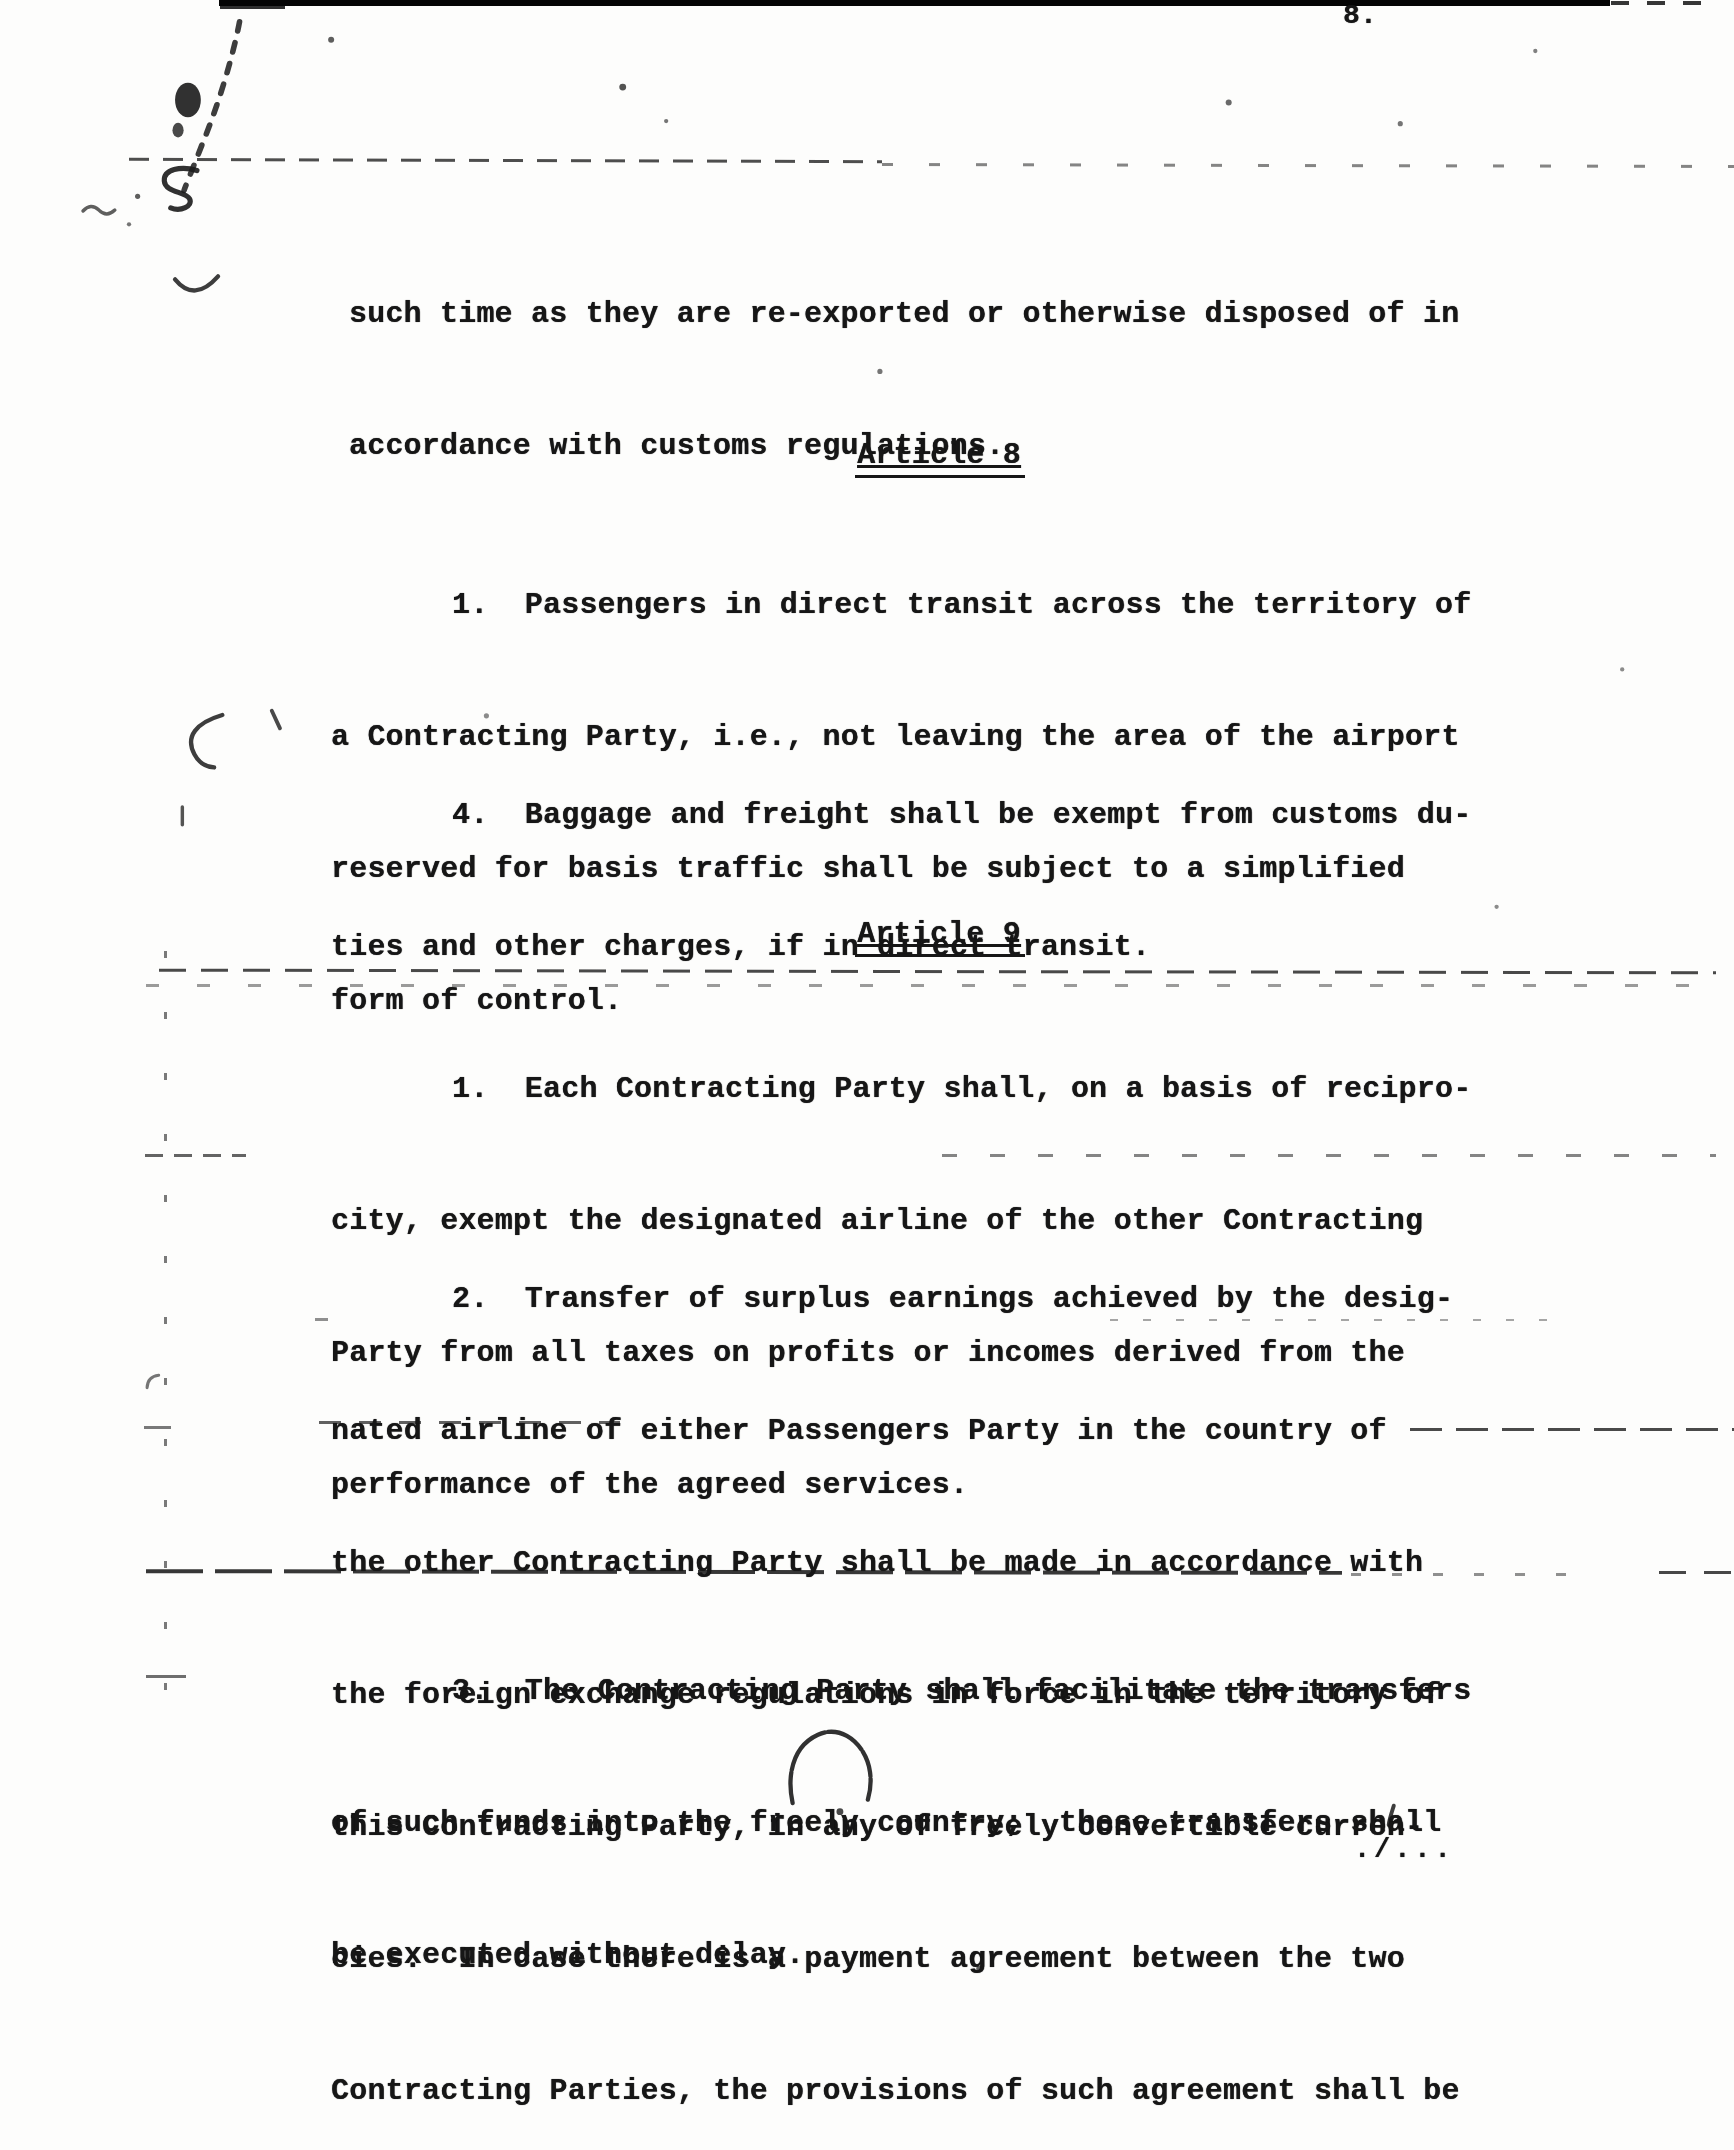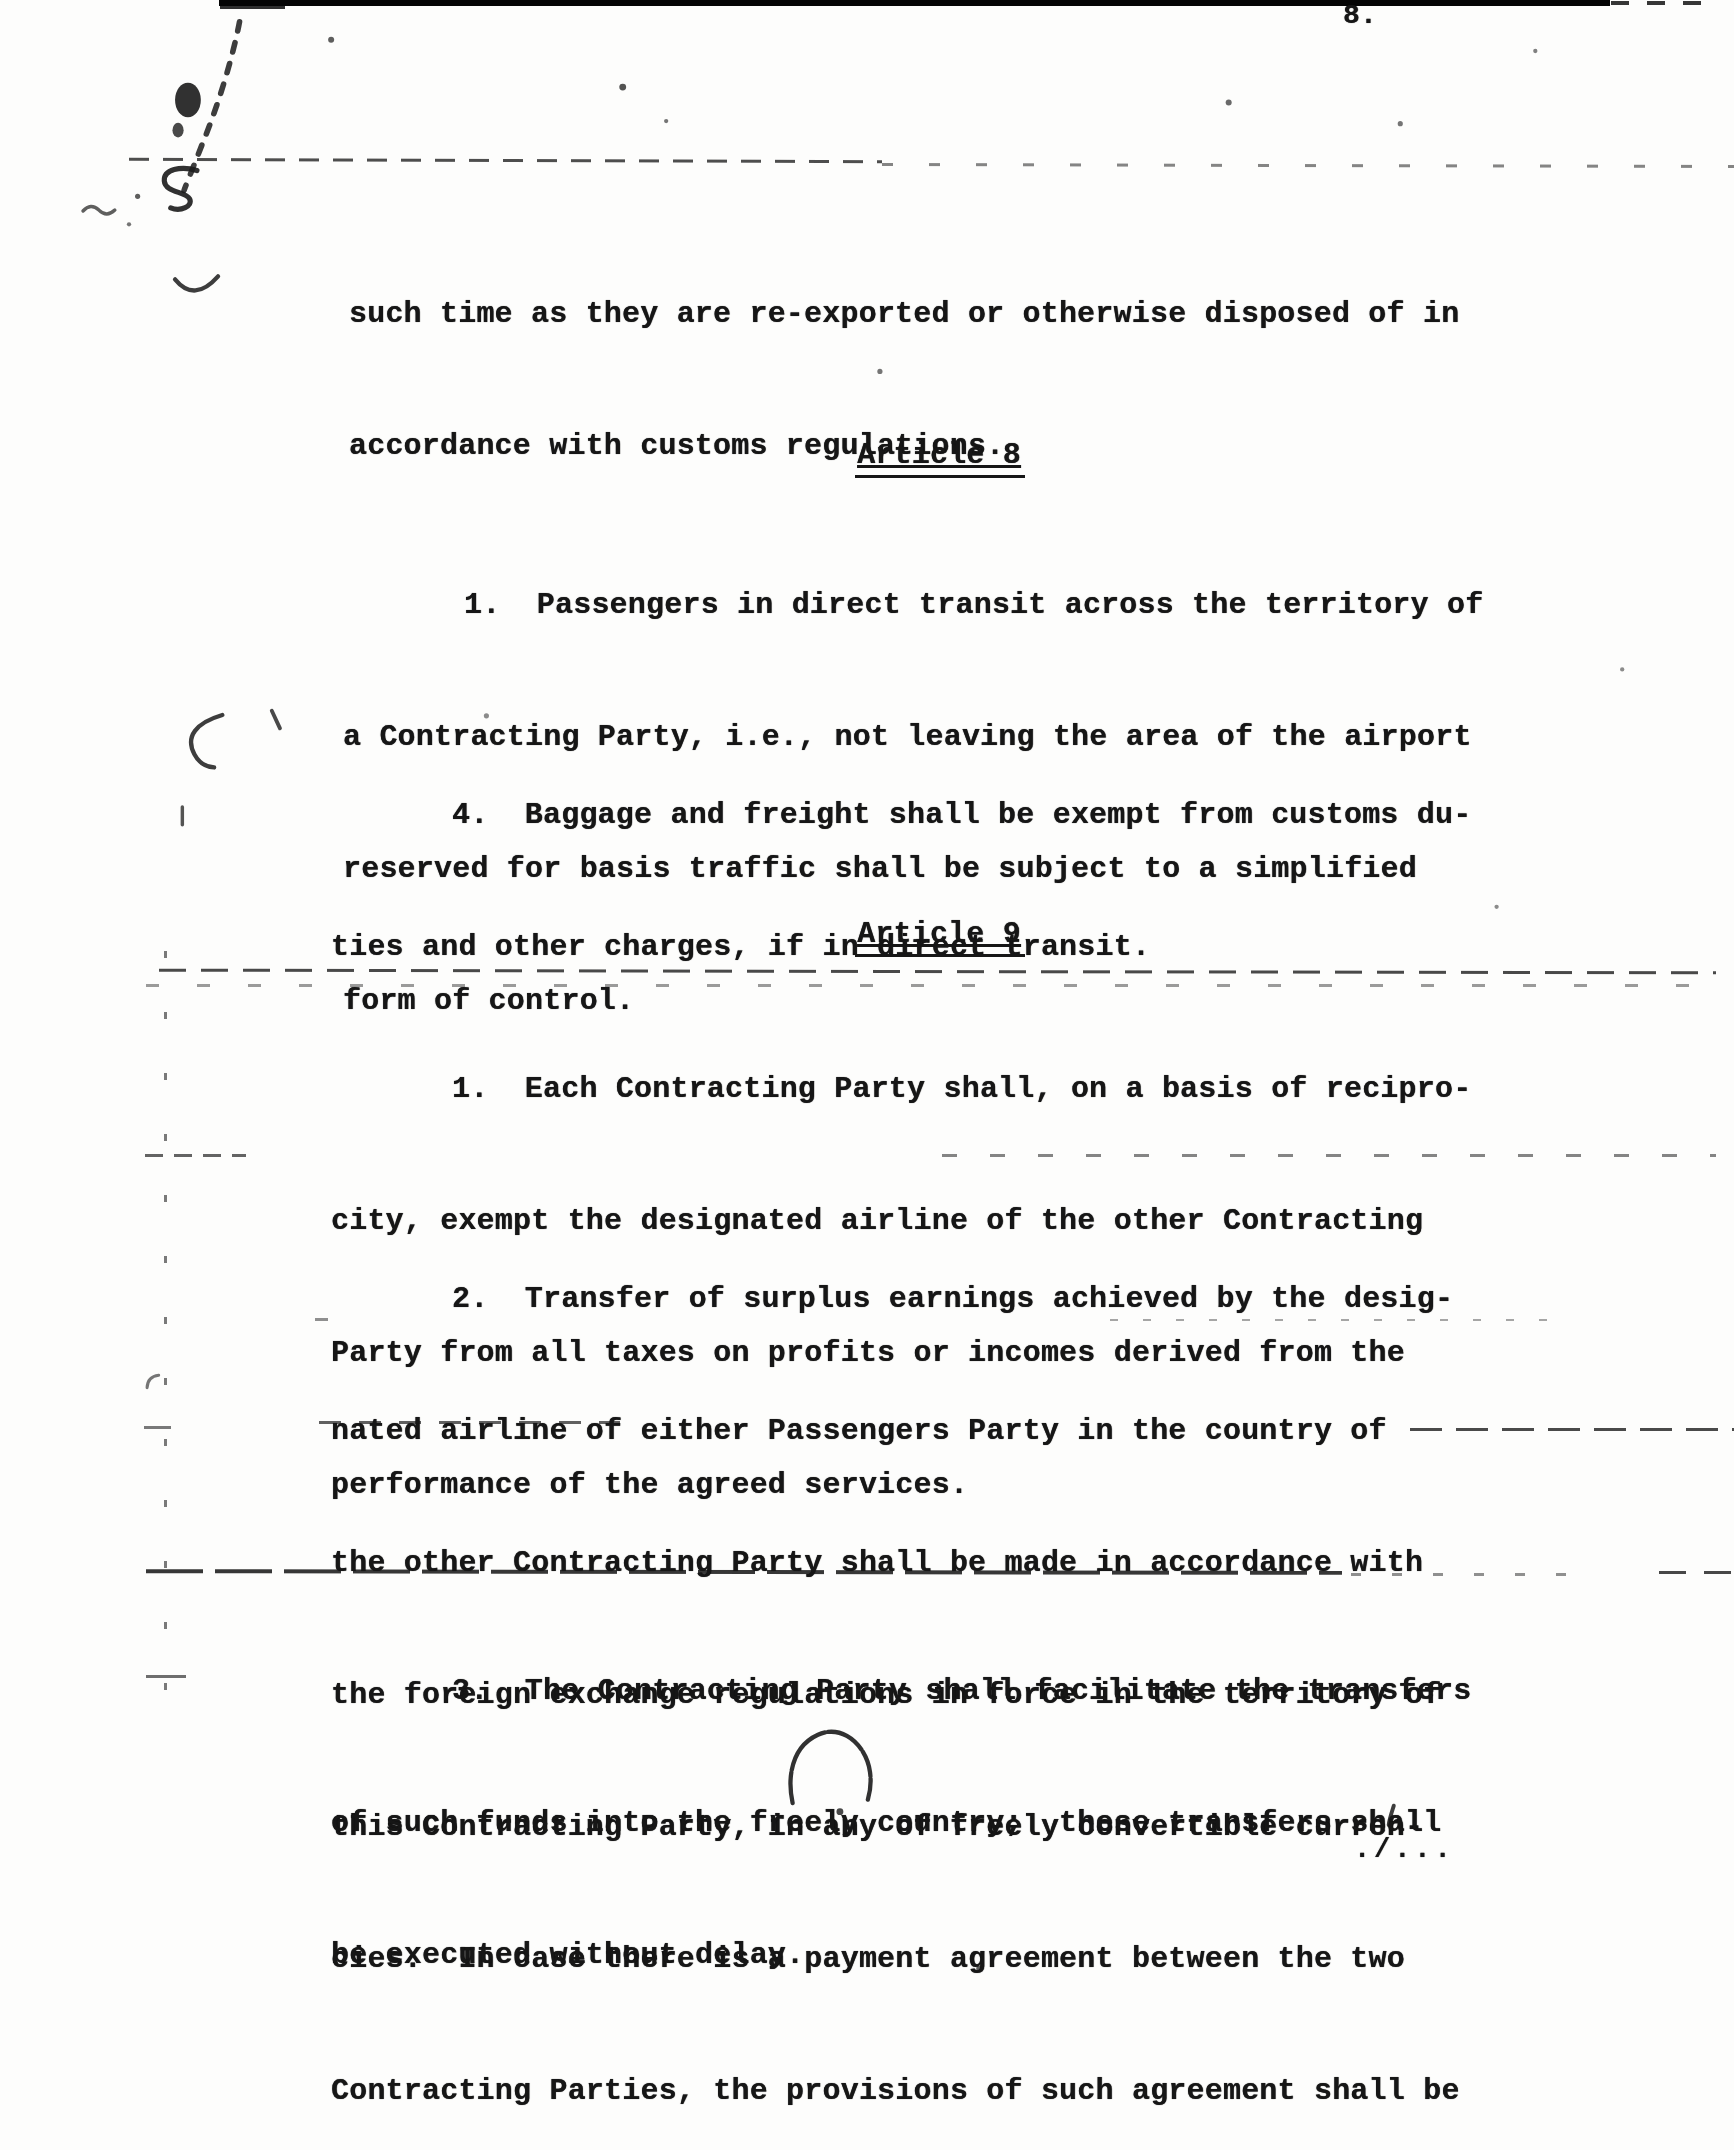--- a/index.html
+++ b/index.html
@@ -108,21 +108,21 @@
 
   <div class="tw" style="left:349px; top:204px;">
     <span class="ln">such time as they are re-exported or otherwise disposed of in</span>
     <span class="ln">accordance with customs regulations.</span>
   </div>
 
   <div class="tw heading" style="left:327px; top:389px;">
     <span class="hdl">Article 8</span>
   </div>
 
-  <div class="tw" style="left:331px; top:495px;margin-left:12px;">
+  <div class="tw" style="left:331px; top:495px;">
     <span class="ln ind">1.  Passengers in direct transit across the territory of</span>
     <span class="ln">a Contracting Party, i.e., not leaving the area of the airport</span>
     <span class="ln">reserved for basis traffic shall be subject to a simplified</span>
     <span class="ln">form of control.</span>
   </div>
 
   <div class="tw" style="left:331px; top:705px;">
     <span class="ln ind">4.  Baggage and freight shall be exempt from customs du-</span>
     <span class="ln">ties and other charges, if in direct transit.</span>
   </div>

